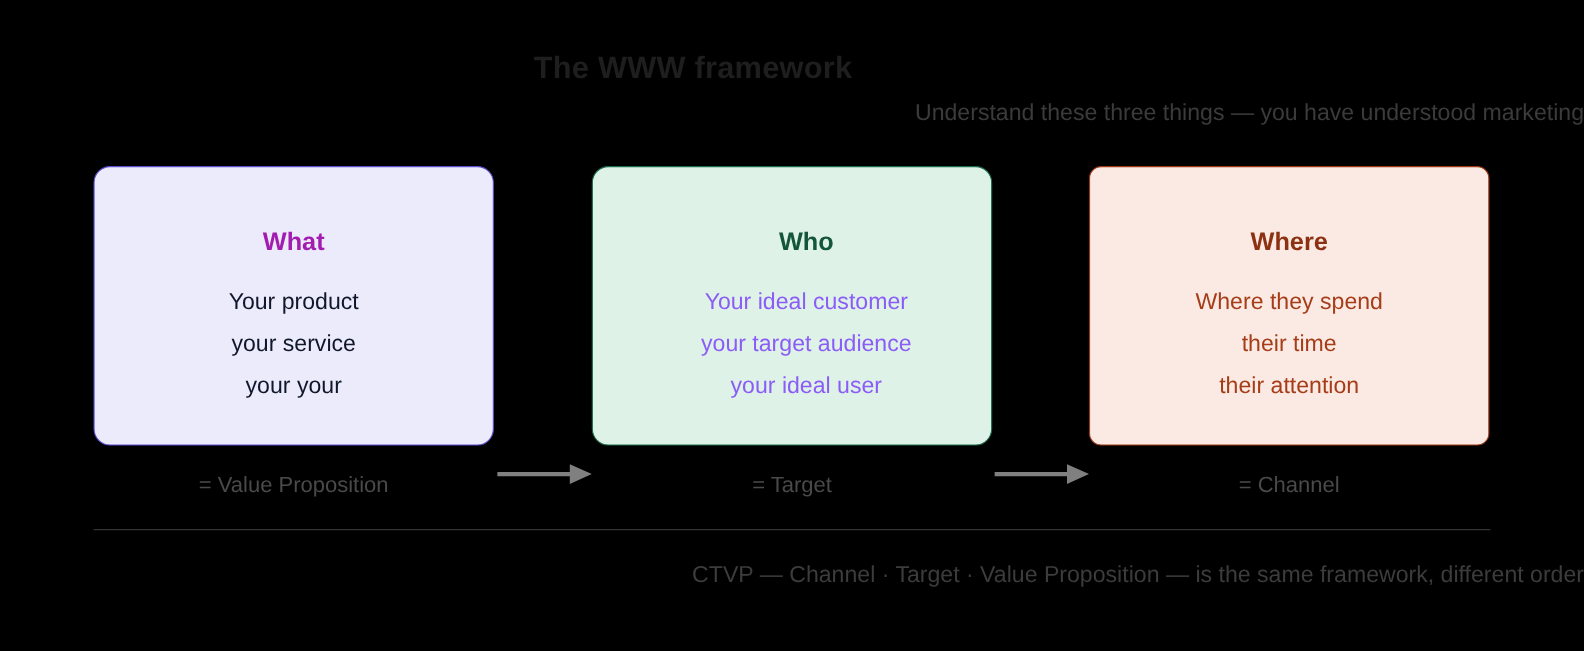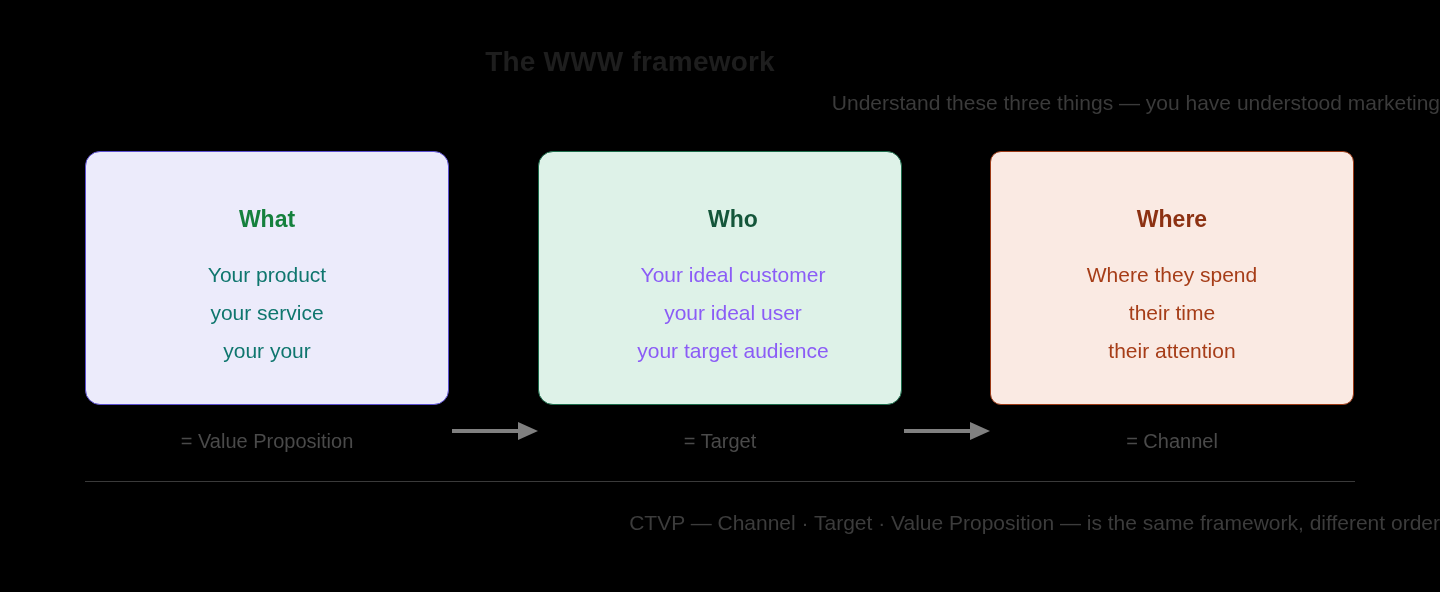--- a/index.html
+++ b/index.html
@@ -67,31 +67,31 @@
   .card.c1 { left: 85px;  background: #ECEBFB; border-color: #5B4FCF; }
   .card.c2 { left: 538px; background: #DEF2E8; border-color: #1C6C4B; padding-left: 26px; }
   .card.c3 { left: 990px; background: #FAEAE3; border-color: #9C3A16; border-radius: 11px; }
 
   .card-title {
     margin-top: 56px;
     font-size: 23px;
     font-weight: bold;
     line-height: 1;
   }
-  .c1 .card-title { color: #15803d; }
+  .c1 .card-title { color: #a21caf; }
   .c2 .card-title { color: #14563A; }
   .c3 .card-title { color: #8C3112; }
 
   .card-lines {
     margin-top: 25px;
     text-align: center;
     font-size: 21px;
     line-height: 38px;
   }
-  .c1 .card-lines { color: #0f766e; }
+  .c1 .card-lines { color: #0f172a; }
   .c2 .card-lines { color: #8b5cf6; }
   .c3 .card-lines { color: #A63D18; }
   .card-lines > div { white-space: nowrap; }
 
   
   .arrow {
     position: absolute;
     top: 268px;
     height: 24px;
     width: 86px;
@@ -154,22 +154,22 @@
         <div>Your product</div>
         <div>your service</div>
         <div>your your</div>
       </div>
     </div>
 
     <div class="card c2">
       <div class="card-title">Who</div>
       <div class="card-lines">
         <div>Your ideal customer</div>
+        <div>your target audience</div>
         <div>your ideal user</div>
-        <div>your target audience</div>
       </div>
     </div>
 
     <div class="card c3">
       <div class="card-title">Where</div>
       <div class="card-lines">
         <div>Where they spend</div>
         <div>their time</div>
         <div>their attention</div>
       </div>

